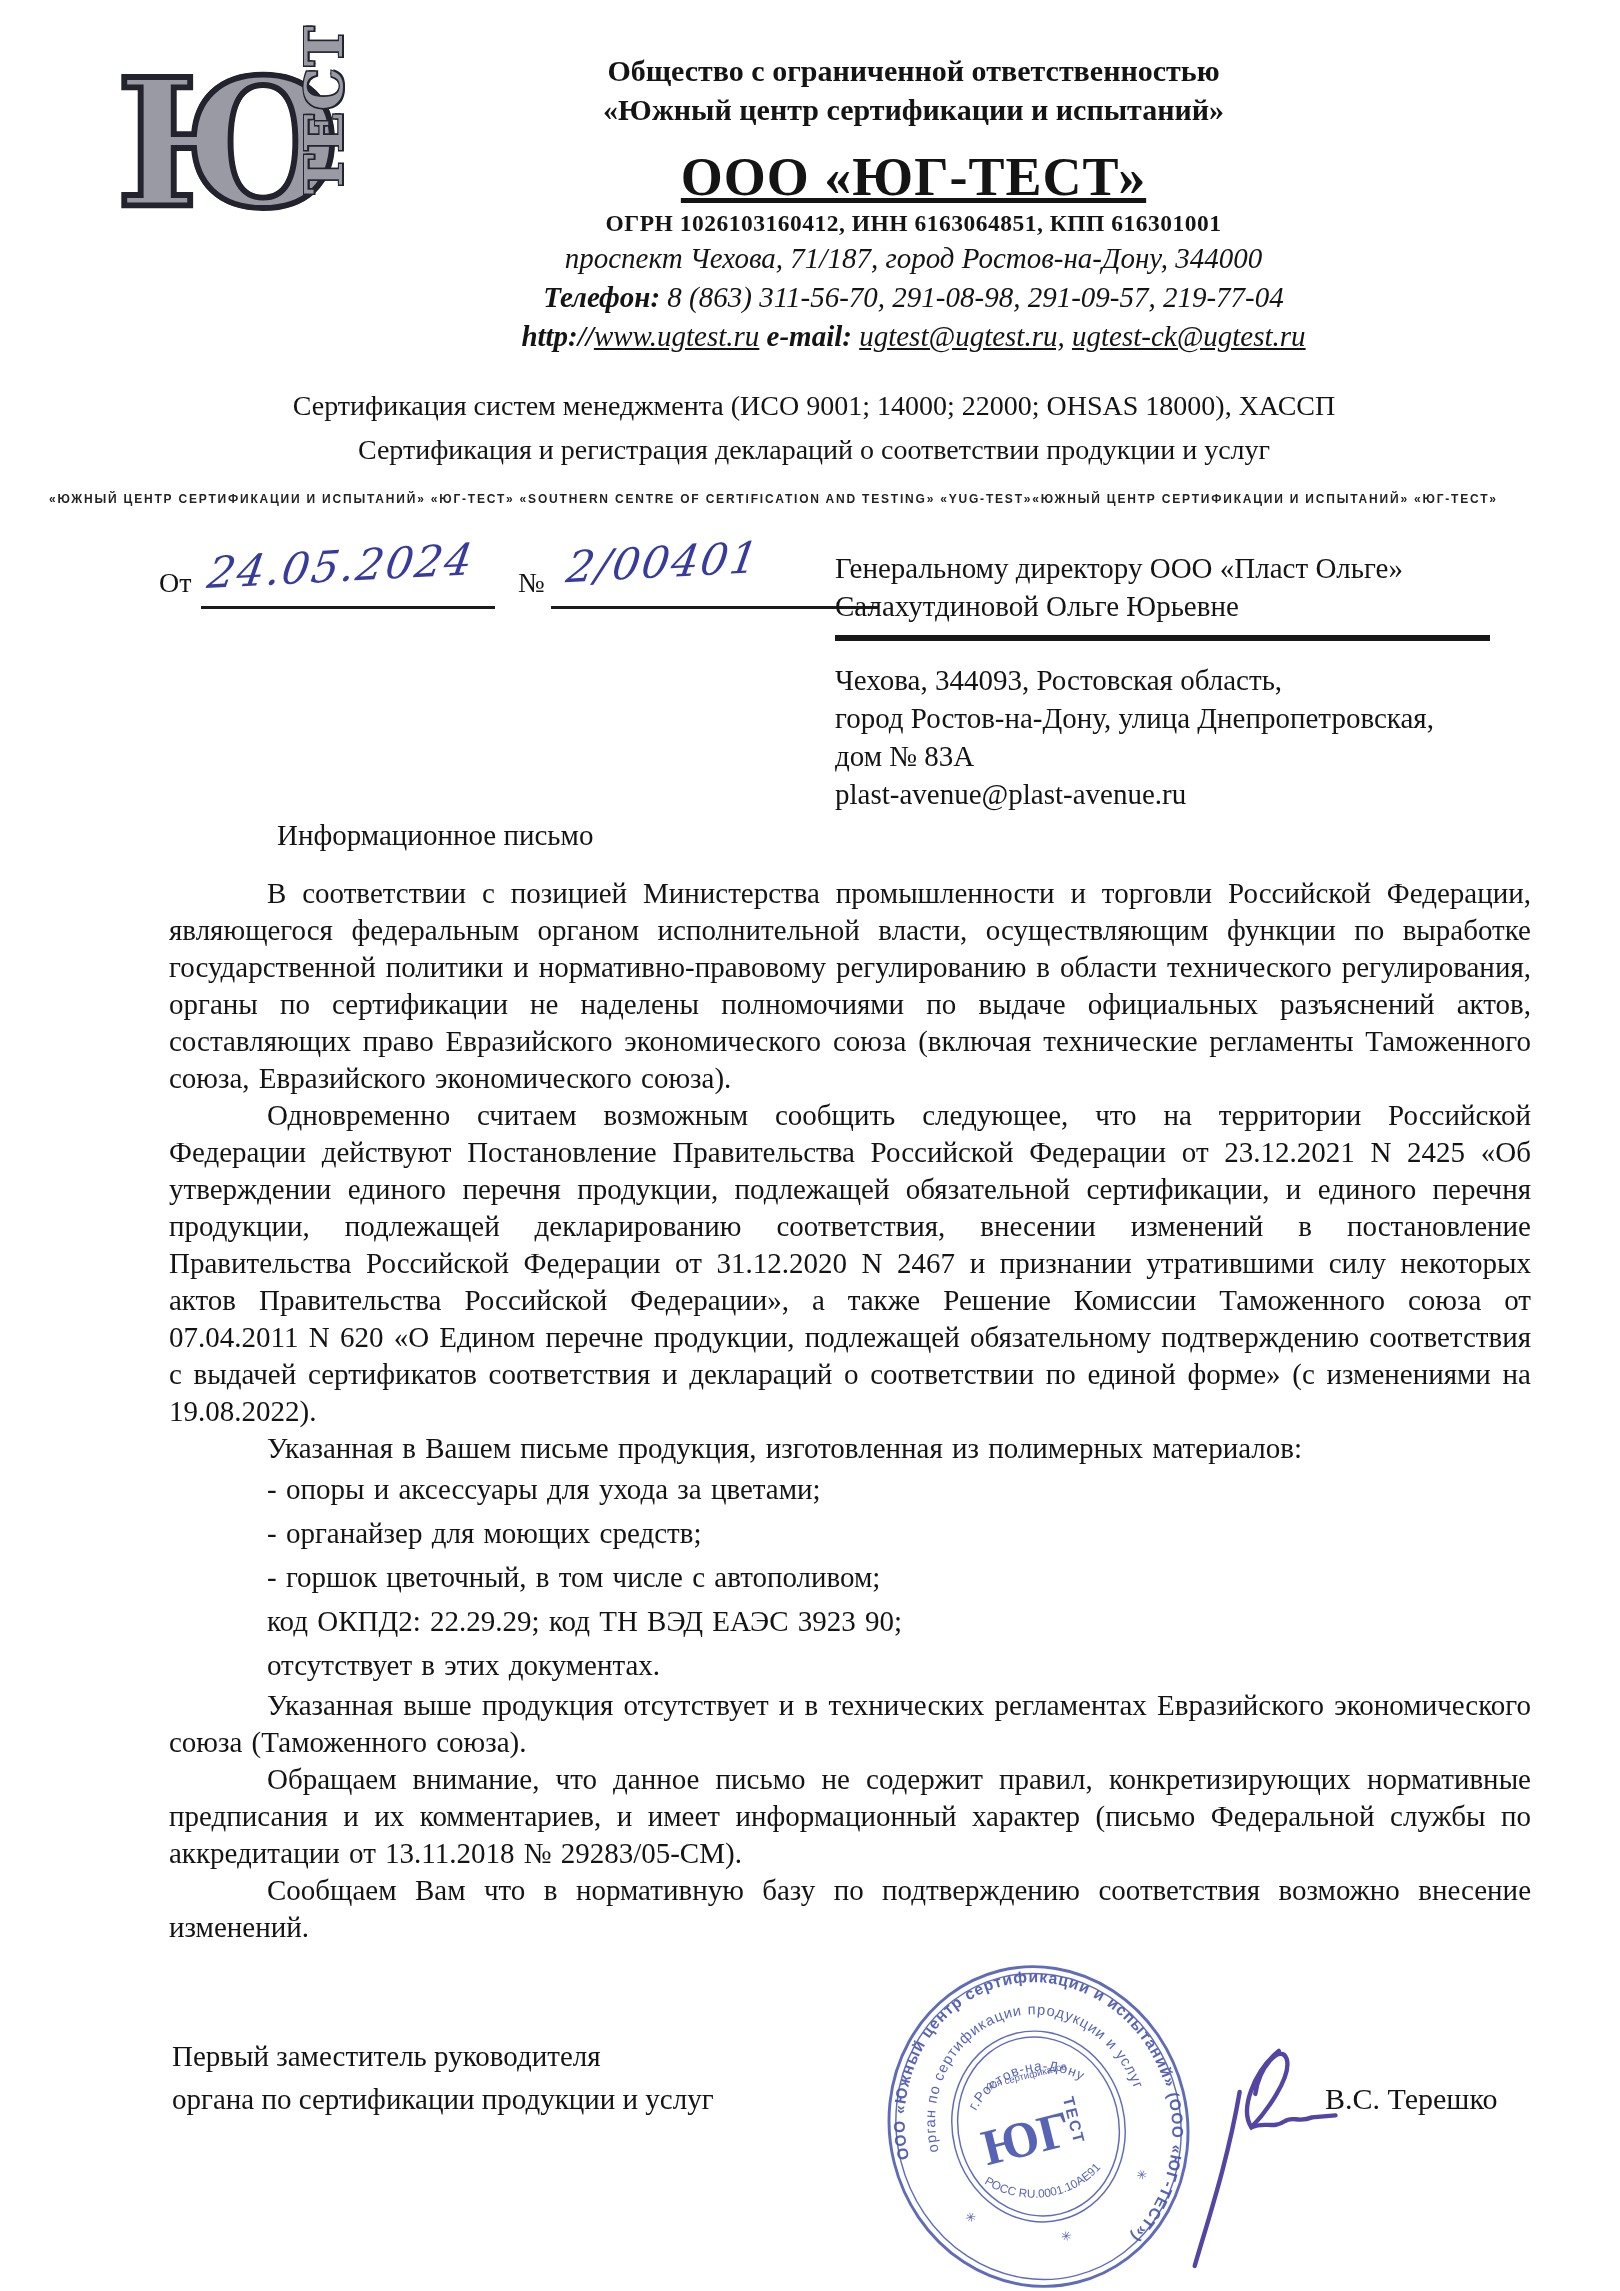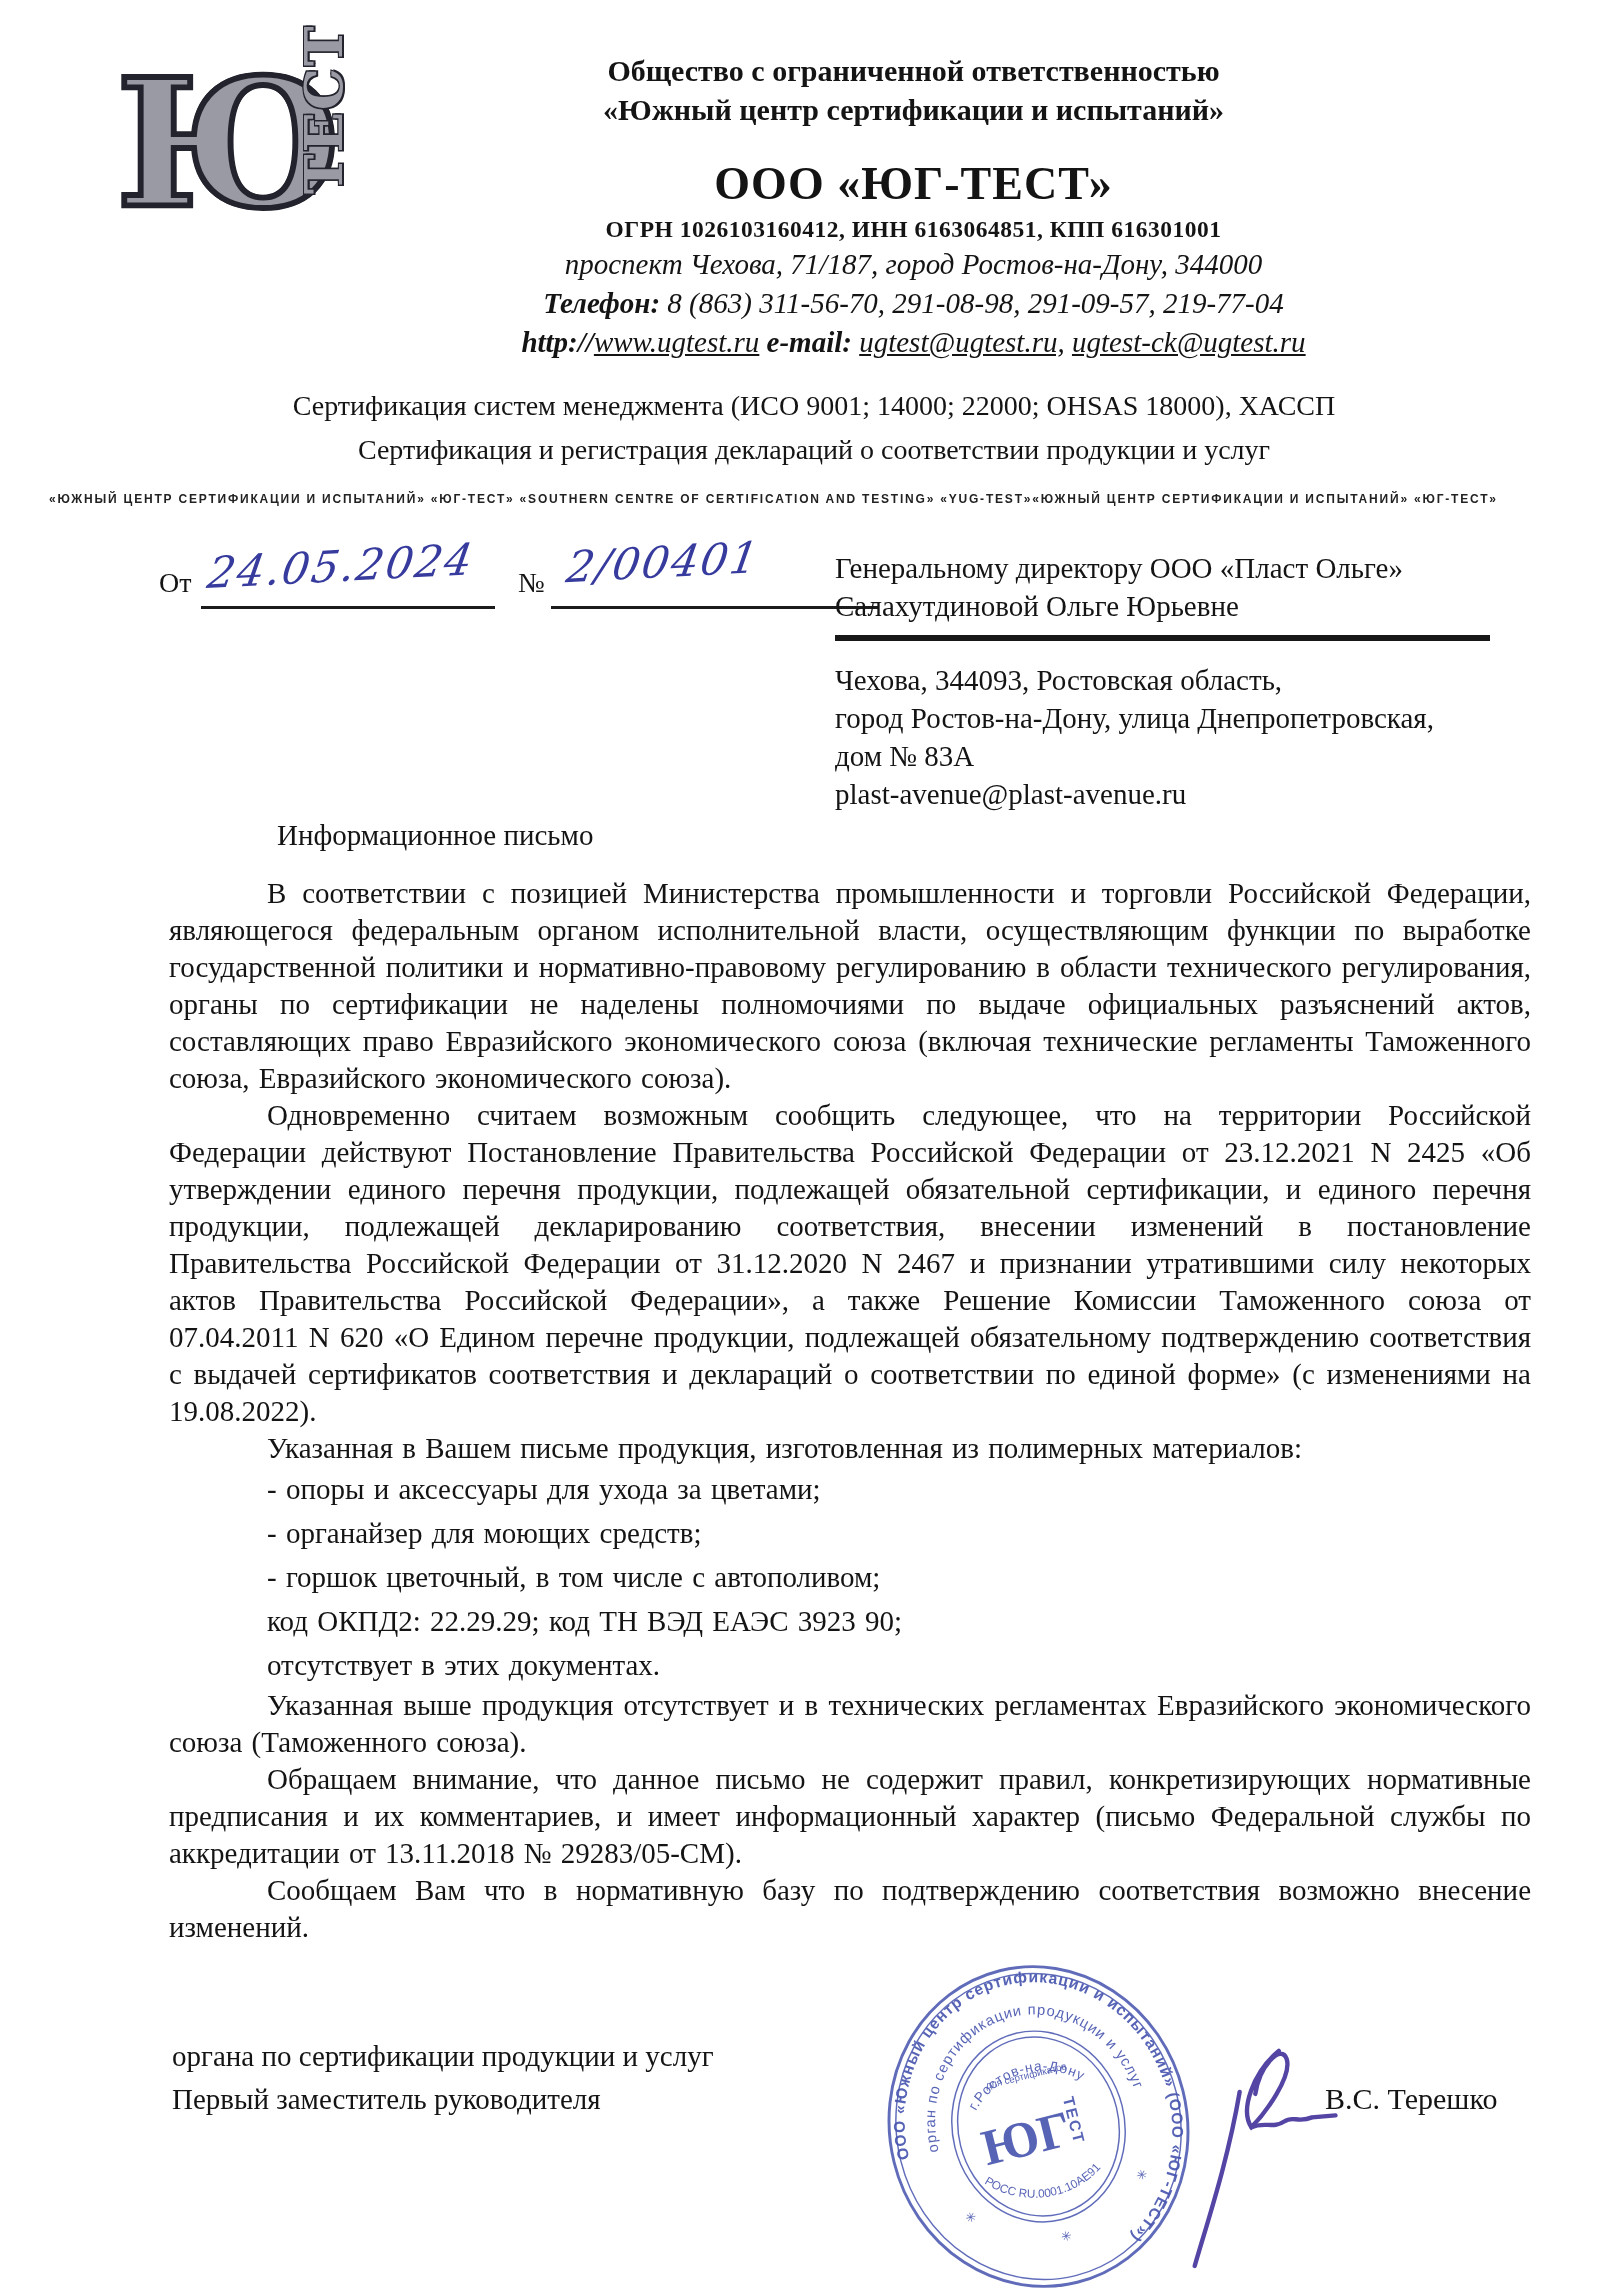--- a/index.html
+++ b/index.html
@@ -17,21 +17,21 @@
   }
   .logo-vert{
     display:inline-block;font-family:"DejaVu Serif",serif;font-weight:bold;font-size:53px;
     color:#9a9aa4;letter-spacing:2px;
     text-shadow:1.5px 1.5px 0 #23232e,-1.5px -1.5px 0 #23232e,1.5px -1.5px 0 #23232e,-1.5px 1.5px 0 #23232e;
     transform:rotate(-90deg) translate(-147px,-51px);transform-origin:left top;
   }
   
   .header{position:absolute;left:333px;top:51px;width:1161px;text-align:center;}
   .h-org{font-weight:bold;font-size:30px;line-height:39px;}
-  .h-name{font-weight:bold;font-size:46px;line-height:61px;margin-top:24px;letter-spacing:1px;}
+  .h-name{font-weight:bold;font-size:54px;line-height:61px;margin-top:18px;letter-spacing:1px;text-decoration:underline;}
   .h-reg{font-weight:bold;font-size:23.5px;line-height:31px;letter-spacing:0.5px;}
   .h-it{font-style:italic;font-size:29px;line-height:39px;}
   .bi{font-weight:bold;}
   .lnk{text-decoration:underline;text-align:center;}
   .services{position:absolute;left:118px;top:384px;width:1392px;text-align:center;font-size:28px;line-height:44px;}
   .micro{
     position:absolute;left:49px;top:492px;width:1522px;text-align:left;
     font-family:"Liberation Sans",sans-serif;font-size:12px;font-weight:bold;letter-spacing:1.8px;color:#222;
   }
   
@@ -121,22 +121,22 @@
     <div class="item">- органайзер для моющих средств;</div>
     <div class="item">- горшок цветочный, в том числе с автополивом;</div>
     <div class="item">код ОКПД2: 22.29.29; код ТН ВЭД ЕАЭС 3923 90;</div>
     <div class="item"><b>отсутствует</b><span> в этих документах.</span></div>
     <p class="par">Указанная выше продукция отсутствует и в технических регламентах Евразийского экономического союза (Таможенного союза).</p>
     <p class="par">Обращаем внимание, что данное письмо не содержит правил, конкретизирующих нормативные предписания и их комментариев, и имеет информационный характер (письмо Федеральной службы по аккредитации от 13.11.2018 № 29283/05-СМ).</p>
     <p class="par">Сообщаем Вам что в нормативную базу по подтверждению соответствия возможно внесение изменений.</p>
   </div>
 
   <div class="signoff">
+    <div>Первый заместитель руководителя</div>
     <div>органа по сертификации продукции и услуг</div>
-    <div>Первый заместитель руководителя</div>
   </div>
 
   <svg class="stamp" width="323" height="338" viewBox="0 0 330 345">
     <g transform="rotate(-14 165 172)">
       <g fill="none" stroke="#4553ae" opacity="0.85">
         <ellipse cx="165" cy="172" rx="152" ry="164" stroke-width="3"></ellipse>
         <ellipse cx="165" cy="172" rx="145" ry="157" stroke-width="1.5"></ellipse>
         <ellipse cx="165" cy="172" rx="88" ry="98" stroke-width="1.5"></ellipse>
         <ellipse cx="165" cy="172" rx="82" ry="92" stroke-width="1.5"></ellipse>
       </g>

